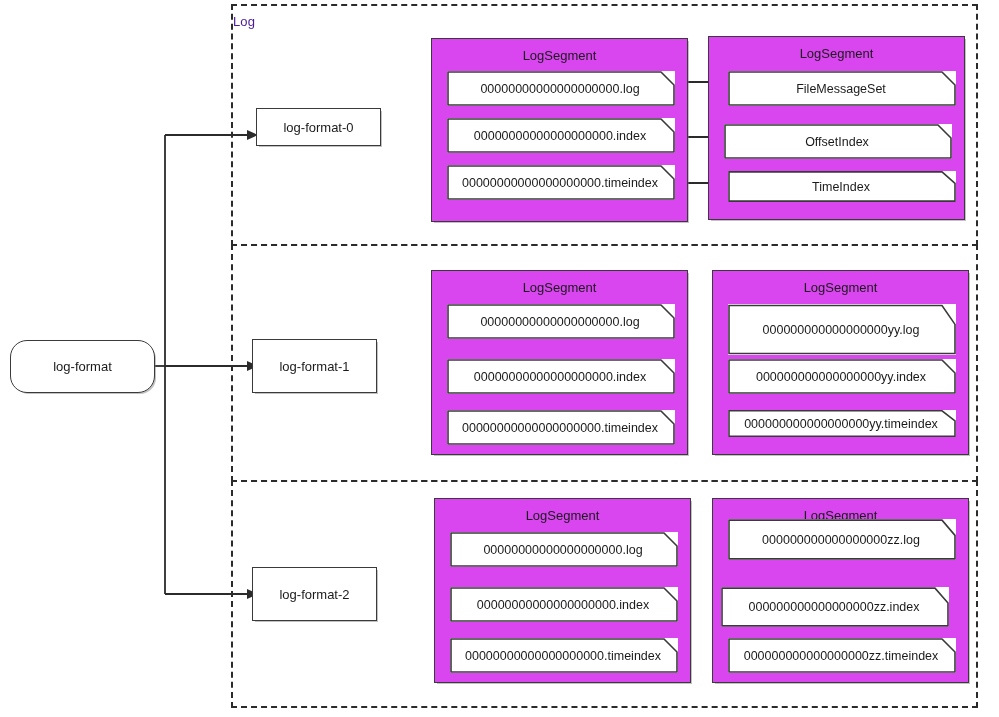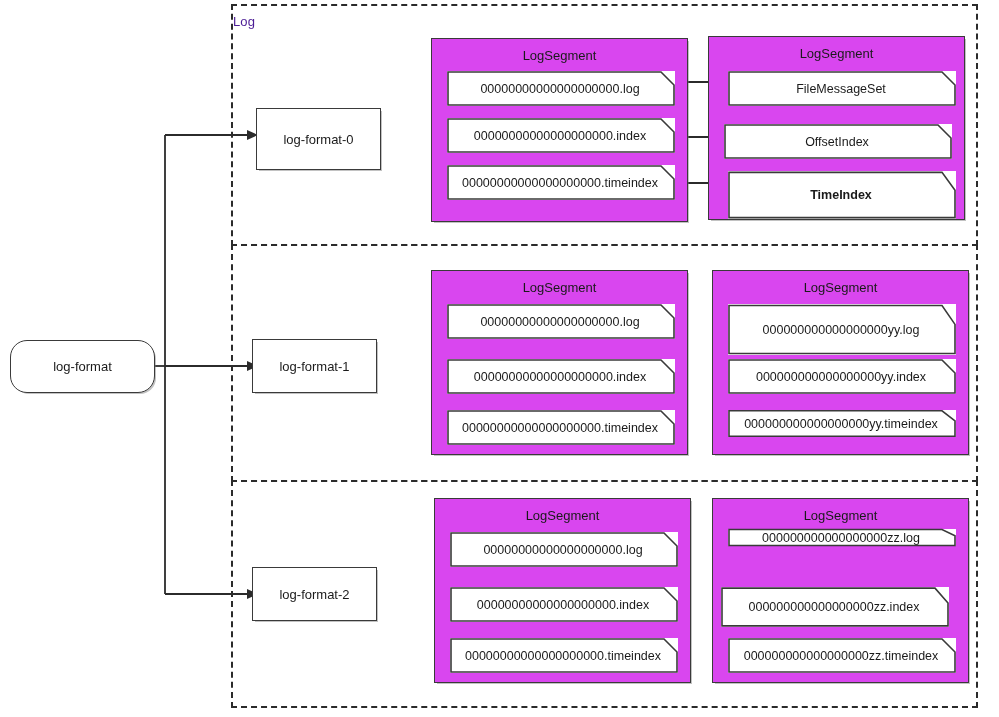--- a/index.html
+++ b/index.html
@@ -143,21 +143,21 @@
   </svg>
 
   <div class="rect-box" style="left:10px; top:340px; width:145px; height:53px;border-radius:17px;">
     <span>log-format</span>
   </div>
 
   <div class="dashed-section" style="left:231px; top:4px; width:747px; height:242px;">
     <div class="dashed-title">Log</div>
   </div>
 
-  <div class="rect-box" style="left:256px; top:108px; width:125px; height:62px;">
+  <div class="rect-box" style="left:256px; top:108px; width:125px; height:38px;">
     <span>log-format-0</span>
   </div>
 
   <div class="segment-box" style="left:431px; top:38px; width:257px; height:184px;">
     <div class="segment-title">LogSegment</div>
     <div class="file-shape" style="left:15px; top:32px; width:228px; height:35px;">
       <svg viewBox="0 0 228 35" preserveAspectRatio="none">
           <path d="M1,1 L214,1 L227,14 L227,34 L1,34 Z" fill="#fff" stroke="#3a3a3a" stroke-width="1.6" vector-effect="non-scaling-stroke"></path>
         </svg>
       <span class="file-label">00000000000000000000.log</span>
@@ -183,21 +183,21 @@
           <path d="M1,1 L214,1 L227,14 L227,34 L1,34 Z" fill="#fff" stroke="#3a3a3a" stroke-width="1.6" vector-effect="non-scaling-stroke"></path>
         </svg>
       <span class="file-label">FileMessageSet</span>
     </div>
     <div class="file-shape" style="left:15px; top:87px; width:228px; height:35px;">
       <svg viewBox="0 0 228 35" preserveAspectRatio="none">
           <path d="M1,1 L214,1 L227,14 L227,34 L1,34 Z" fill="#fff" stroke="#3a3a3a" stroke-width="1.6" vector-effect="non-scaling-stroke"></path>
         </svg>
       <span class="file-label">OffsetIndex</span>
     </div>
-    <div class="file-shape" style="left:19px; top:134px; width:228px; height:48px;font-weight:bold;">
+    <div class="file-shape" style="left:19px; top:134px; width:228px; height:31px;">
       <svg viewBox="0 0 228 35" preserveAspectRatio="none">
           <path d="M1,1 L214,1 L227,14 L227,34 L1,34 Z" fill="#fff" stroke="#3a3a3a" stroke-width="1.6" vector-effect="non-scaling-stroke"></path>
         </svg>
       <span class="file-label">TimeIndex</span>
     </div>
   </div>
 
   <div class="dashed-section" style="left:231px; top:244px; width:747px; height:238px;"></div>
 
   <div class="rect-box" style="left:252px; top:339px; width:125px; height:54px;">
@@ -271,21 +271,21 @@
     <div class="file-shape" style="left:15px; top:139px; width:228px; height:35px;">
       <svg viewBox="0 0 228 35" preserveAspectRatio="none">
           <path d="M1,1 L214,1 L227,14 L227,34 L1,34 Z" fill="#fff" stroke="#3a3a3a" stroke-width="1.6" vector-effect="non-scaling-stroke"></path>
         </svg>
       <span class="file-label">00000000000000000000.timeindex</span>
     </div>
   </div>
 
   <div class="segment-box" style="left:712px; top:498px; width:257px; height:185px;">
     <div class="segment-title">LogSegment</div>
-    <div class="file-shape" style="left:15px; top:30px; width:228px; height:17px;justify-content:center;">
+    <div class="file-shape" style="left:15px; top:20px; width:228px; height:41px;justify-content:center;">
       <svg viewBox="0 0 228 35" preserveAspectRatio="none">
           <path d="M1,1 L214,1 L227,14 L227,34 L1,34 Z" fill="#fff" stroke="#3a3a3a" stroke-width="1.6" vector-effect="non-scaling-stroke"></path>
         </svg>
       <span class="file-label">000000000000000000zz.log</span>
     </div>
     <div class="file-shape" style="left:8px; top:88px; width:228px; height:40px;">
       <svg viewBox="0 0 228 35" preserveAspectRatio="none">
           <path d="M1,1 L214,1 L227,14 L227,34 L1,34 Z" fill="#fff" stroke="#3a3a3a" stroke-width="1.6" vector-effect="non-scaling-stroke"></path>
         </svg>
       <span class="file-label">000000000000000000zz.index</span>

